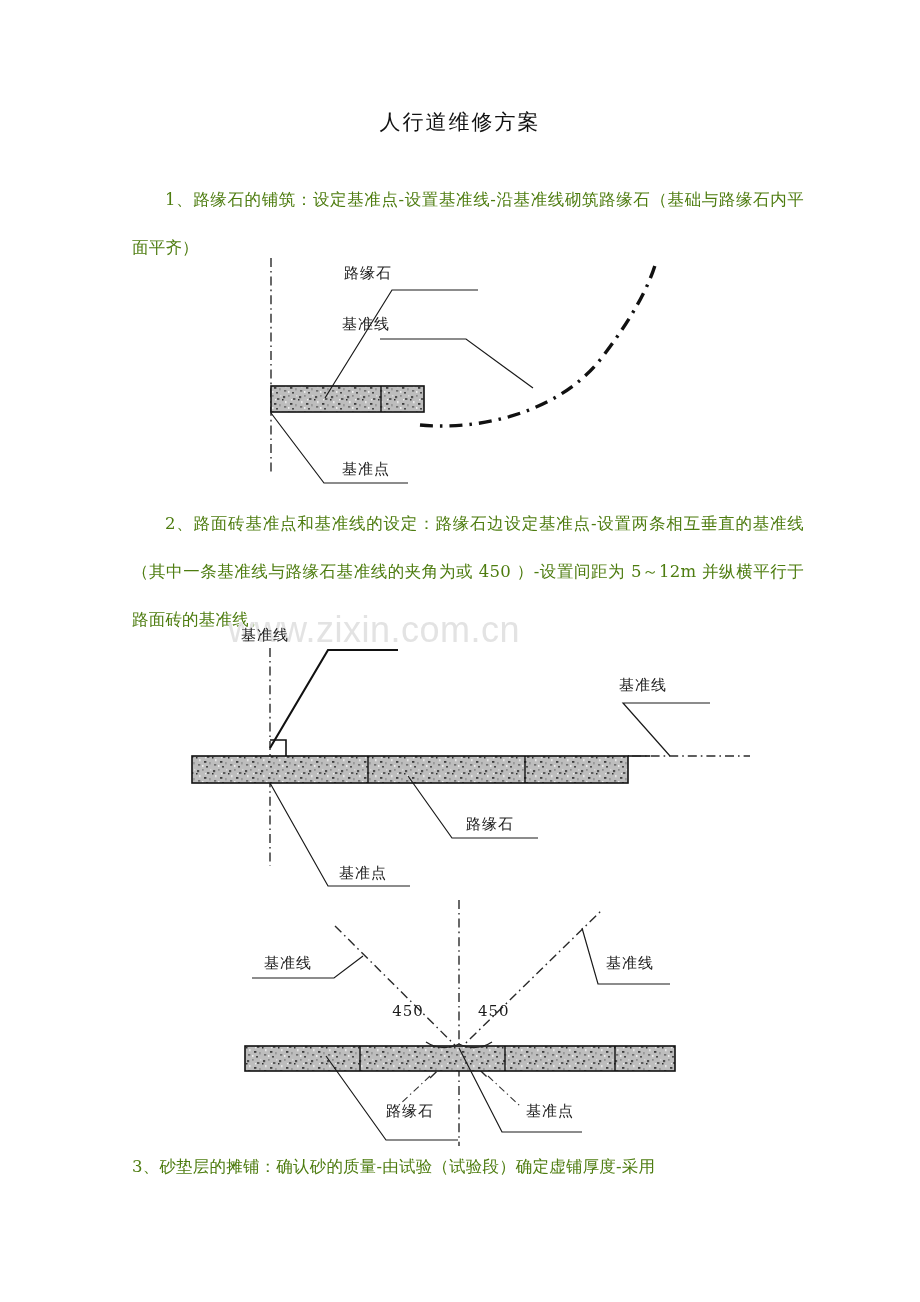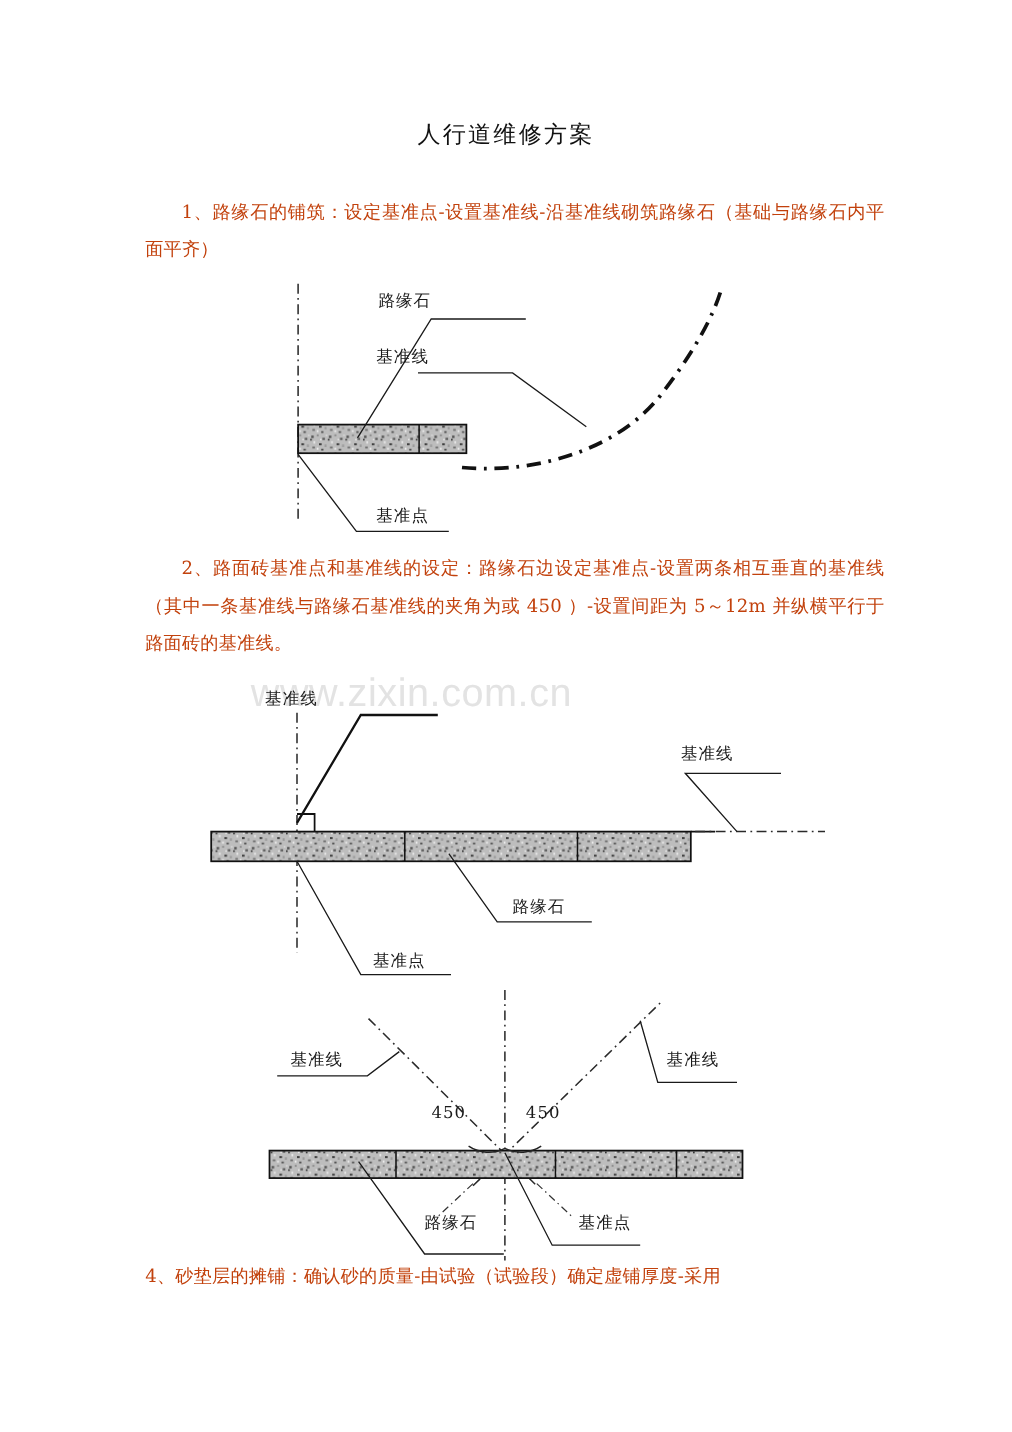--- a/index.html
+++ b/index.html
@@ -33,22 +33,22 @@
     font-size: 21px;
     letter-spacing: 2px;
     color: #111;
     font-family: "DejaVu Serif", "Liberation Serif", serif;
   }
 
   
   .para {
     position: absolute;
     font-size: 16.5px;
-    line-height: 34px;
-    color: #c2410c;
+    line-height: 48px;
+    color: #4d7c0f;
     text-align: justify;
     letter-spacing: 0.2px;
   }
   .para.p1 { left: 132px; top: 176px; width: 672px; text-indent: 33px; }
   .para.p2 { left: 132px; top: 500px; width: 672px; text-indent: 33px; }
   .para.p3 { left: 132px; top: 1143px; width: 700px; text-indent: 0px; }
 
   
   .watermark {
     position: absolute;
@@ -264,15 +264,15 @@
       <text class="fig-label" x="180" y="218" text-anchor="middle">路缘石</text>
 
       <path class="leader" d="M 229,150 L 272,234 L 352,234"></path>
       <text class="fig-label" x="320" y="218" text-anchor="middle">基准点</text>
 
       <path class="axis-dashdot-thin" d="M 200,178 L 168,208"></path>
       <path class="axis-dashdot-thin" d="M 258,178 L 290,208"></path>
     </svg>
   </div>
 
-  <div class="para p3">4、砂垫层的摊铺：确认砂的质量-由试验（试验段）确定虚铺厚度-采用</div>
+  <div class="para p3">3、砂垫层的摊铺：确认砂的质量-由试验（试验段）确定虚铺厚度-采用</div>
 
 </div>
 
 </body></html>

